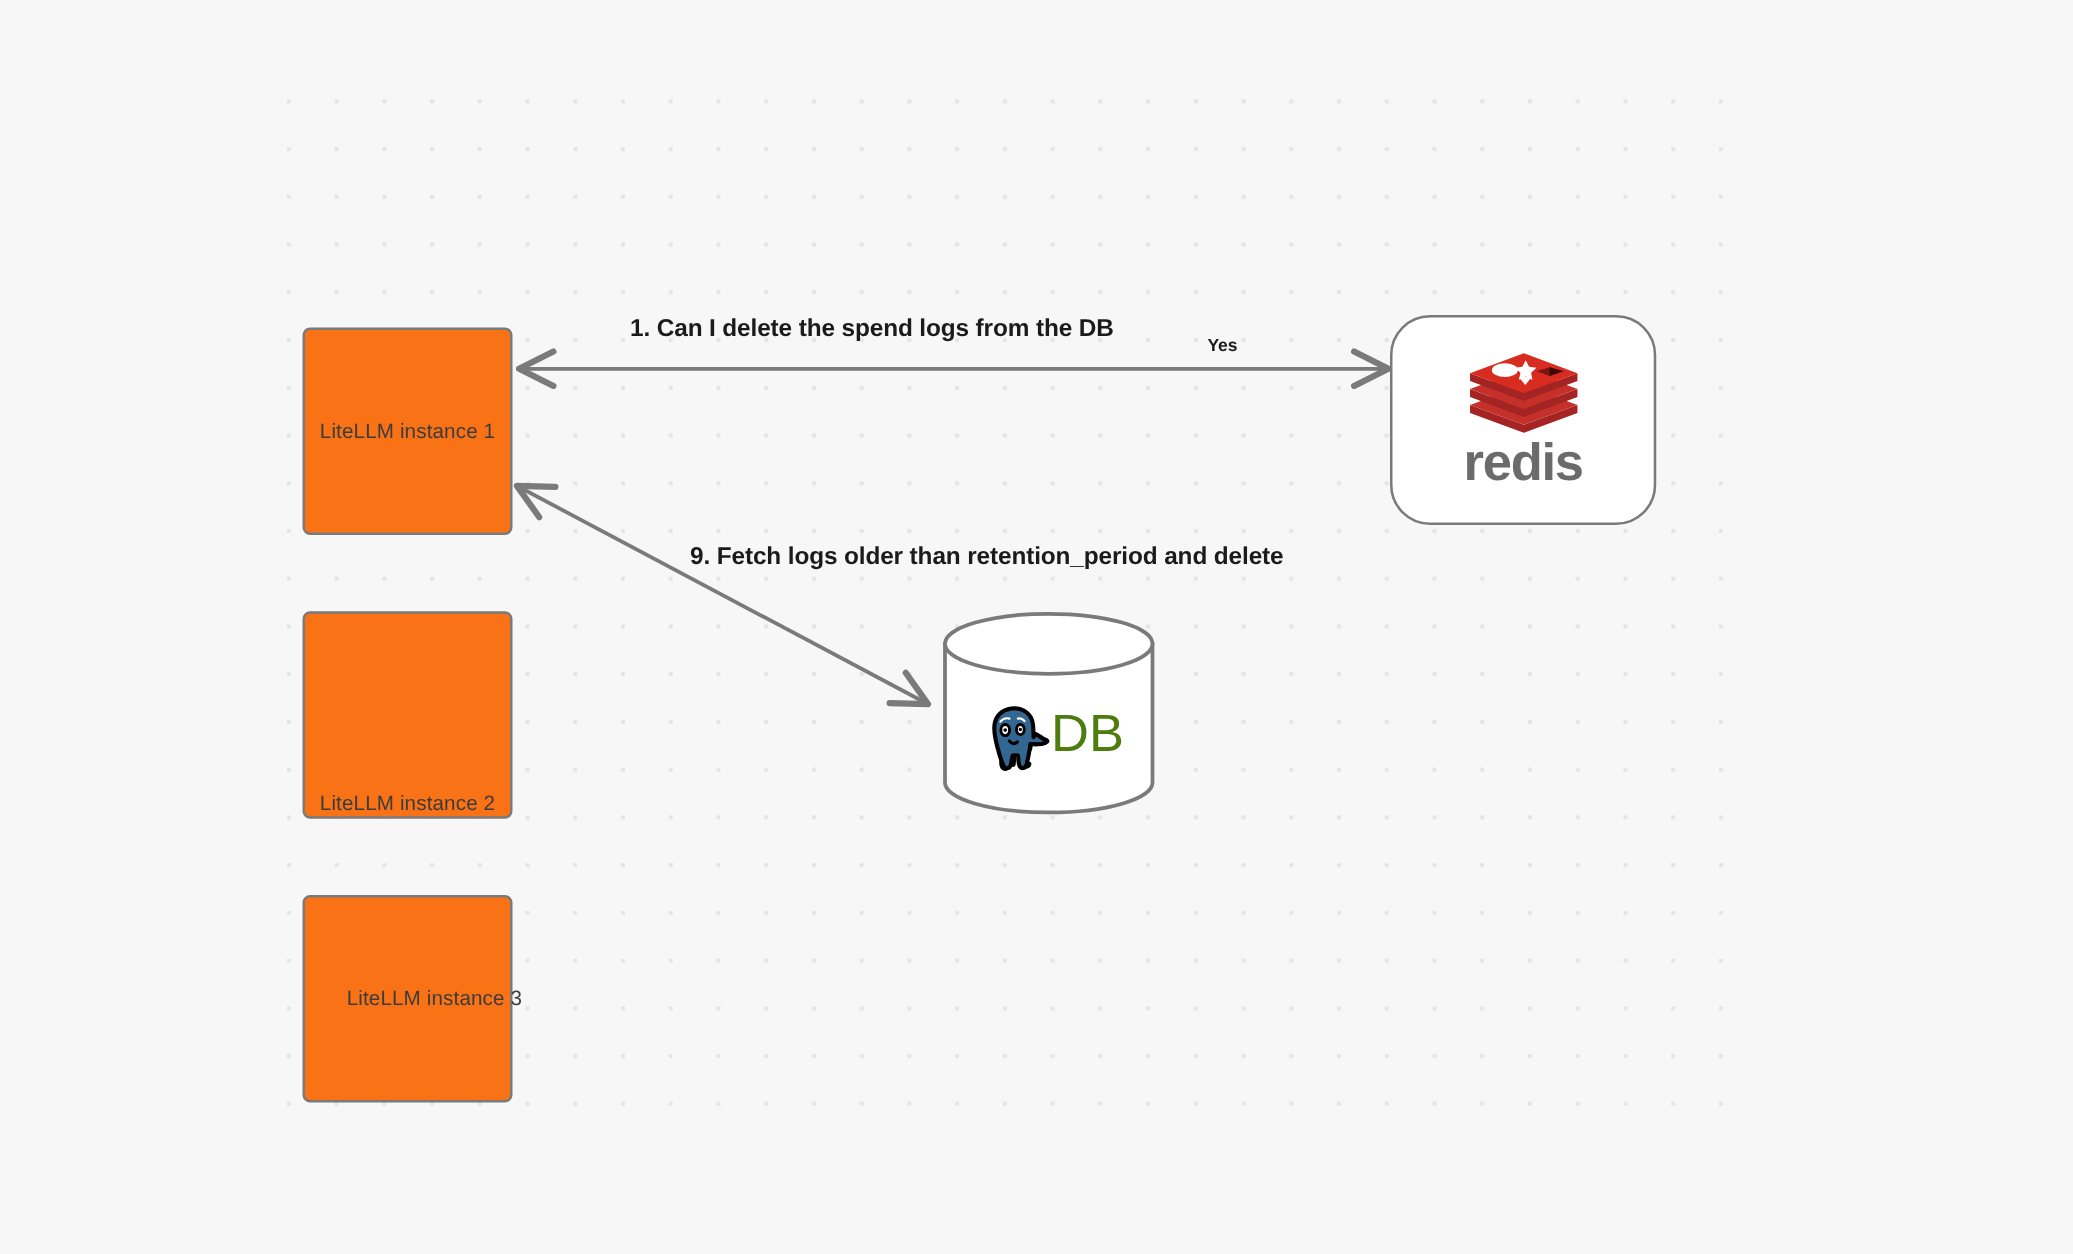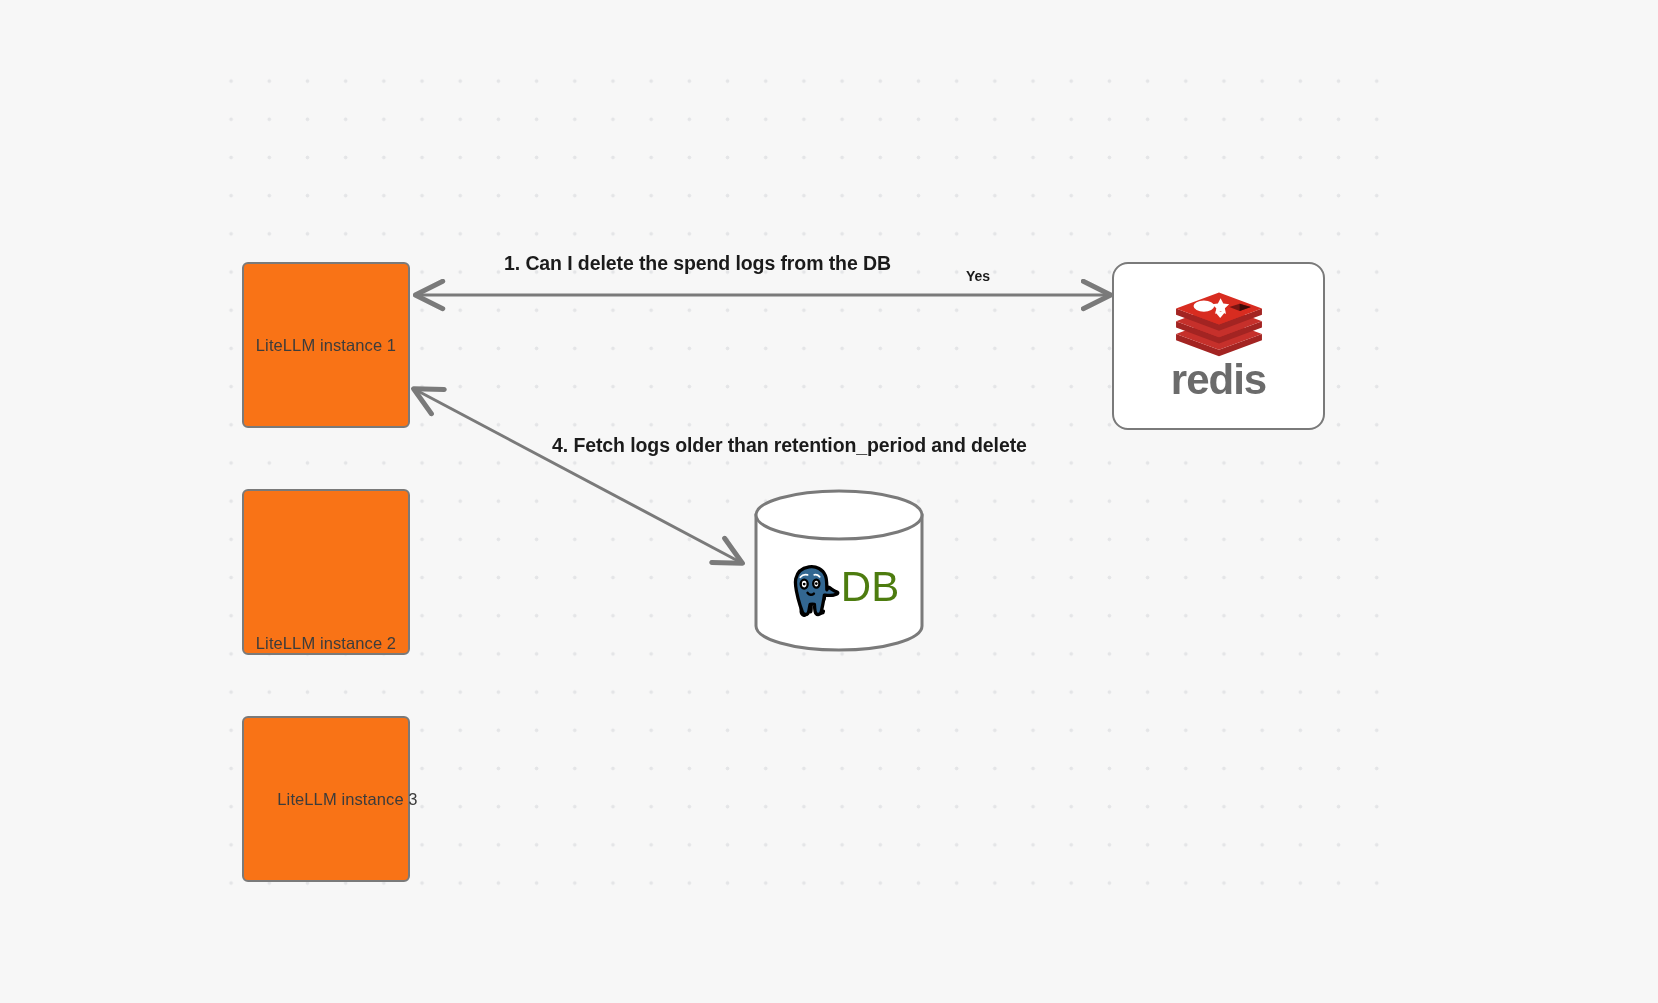--- a/index.html
+++ b/index.html
@@ -54,26 +54,26 @@
   }
 
   #box-instance-1 { left: 242px; top: 262px; width: 168px; height: 166px; }
   #box-instance-2 { left: 242px; top: 489px; width: 168px; height: 166px; align-items: flex-end; }
   #box-instance-3 { left: 242px; top: 716px; width: 168px; height: 166px; padding-left: 43px; }
 
   
   #redis-node {
     position: absolute;
     left: 1112px;
-    top: 262px;
+    top: 252px;
     width: 213px;
     height: 168px;
     background: #ffffff;
     border: 2.5px solid #7a7a7a;
-    border-radius: 16px;
+    border-radius: 32px;
     box-sizing: border-box;
     display: flex;
     flex-direction: column;
     align-items: center;
     justify-content: center;
   }
   #redis-logo-mark { width: 96px; height: 70px; display: block; }
   #redis-wordmark {
     font-family: "Liberation Sans", sans-serif;
     font-size: 42px;
@@ -167,21 +167,21 @@
 
     <line x1="418" y1="295" x2="1108" y2="295" stroke="#7a7a7a" stroke-width="3" marker-start="url(#arrow-start)" marker-end="url(#arrow-end)"></line>
 
     <line x1="416" y1="390" x2="740" y2="562" stroke="#7a7a7a" stroke-width="3" marker-start="url(#arrow-start)" marker-end="url(#arrow-end)"></line>
   </svg>
 
   <div class="edge-label" id="label-step-1">1.  Can I delete the spend logs from the DB</div>
 
   <div class="edge-label" id="label-yes">Yes</div>
 
-  <div class="edge-label" id="label-step-2">4.  Fetch logs older than retention_period and delete</div>
+  <div class="edge-label" id="label-step-2">9.  Fetch logs older than retention_period and delete</div>
 
   <div class="node-box" id="box-instance-1">
     <span class="node-label">LiteLLM instance 1</span>
   </div>
 
   <div class="node-box" id="box-instance-2">
     <span class="node-label">LiteLLM instance 2</span>
   </div>
 
   <div class="node-box" id="box-instance-3">

